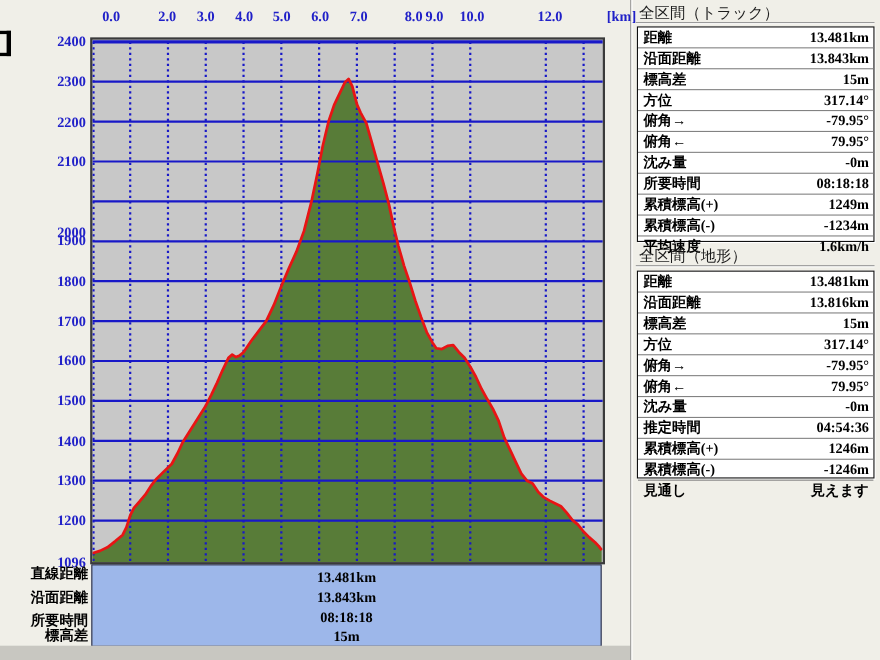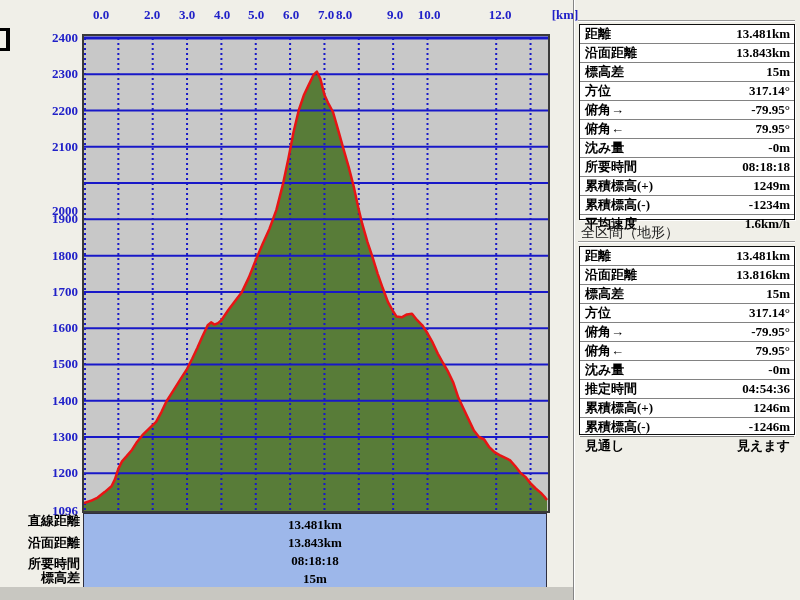--- a/index.html
+++ b/index.html
@@ -46,21 +46,21 @@
   <div class="win-frag"></div>
 
   <div>
       <span class="xtick" style="left: 101px;">0.0</span>
       <span class="xtick" style="left: 152px;">2.0</span>
       <span class="xtick" style="left: 187px;">3.0</span>
       <span class="xtick" style="left: 222px;">4.0</span>
       <span class="xtick" style="left: 256px;">5.0</span>
       <span class="xtick" style="left: 291px;">6.0</span>
       <span class="xtick" style="left: 326px;">7.0</span>
-      <span class="xtick" style="left: 344px; text-align: center;">8.0</span>
+      <span class="xtick" style="left: 376px; text-align: center;">8.0</span>
       <span class="xtick" style="left: 395px;">9.0</span>
       <span class="xtick" style="left: 429px;">10.0</span>
       <span class="xtick" style="left: 500px;">12.0</span>
       <span class="xtick" style="left: 565px;">[km]</span>
     </div>
   <div>
       <div class="ytick" style="top: 30px;">2400</div>
       <div class="ytick" style="top: 66.273px;">2300</div>
       <div class="ytick" style="top: 102.546px;">2200</div>
       <div class="ytick" style="top: 138.819px;">2100</div>
@@ -119,20 +119,21 @@
       <div class="sumlabel" style="top: 513px;">直線距離</div>
       <div class="sumlabel" style="top: 535px;">沿面距離</div>
       <div class="sumlabel" style="top: 556px;">所要時間</div>
       <div class="sumlabel" style="top: 570px;">標高差</div>
     </div>
   <div class="bottom-strip"></div>
 
   <div class="div-a"></div>
   <div class="div-b"></div>
 
+  <div class="ptitle" style="top:3px">全区間（トラック）</div>
   <div class="groove" style="top:20px"></div>
   <div class="stats-table" style="top:24px;height:194px">
       <div class="stat-row">
         <span class="stat-label">距離</span>
         <span class="stat-value">13.481km</span>
       </div>
       <div class="stat-row">
         <span class="stat-label">沿面距離</span>
         <span class="stat-value">13.843km</span>
       </div>

